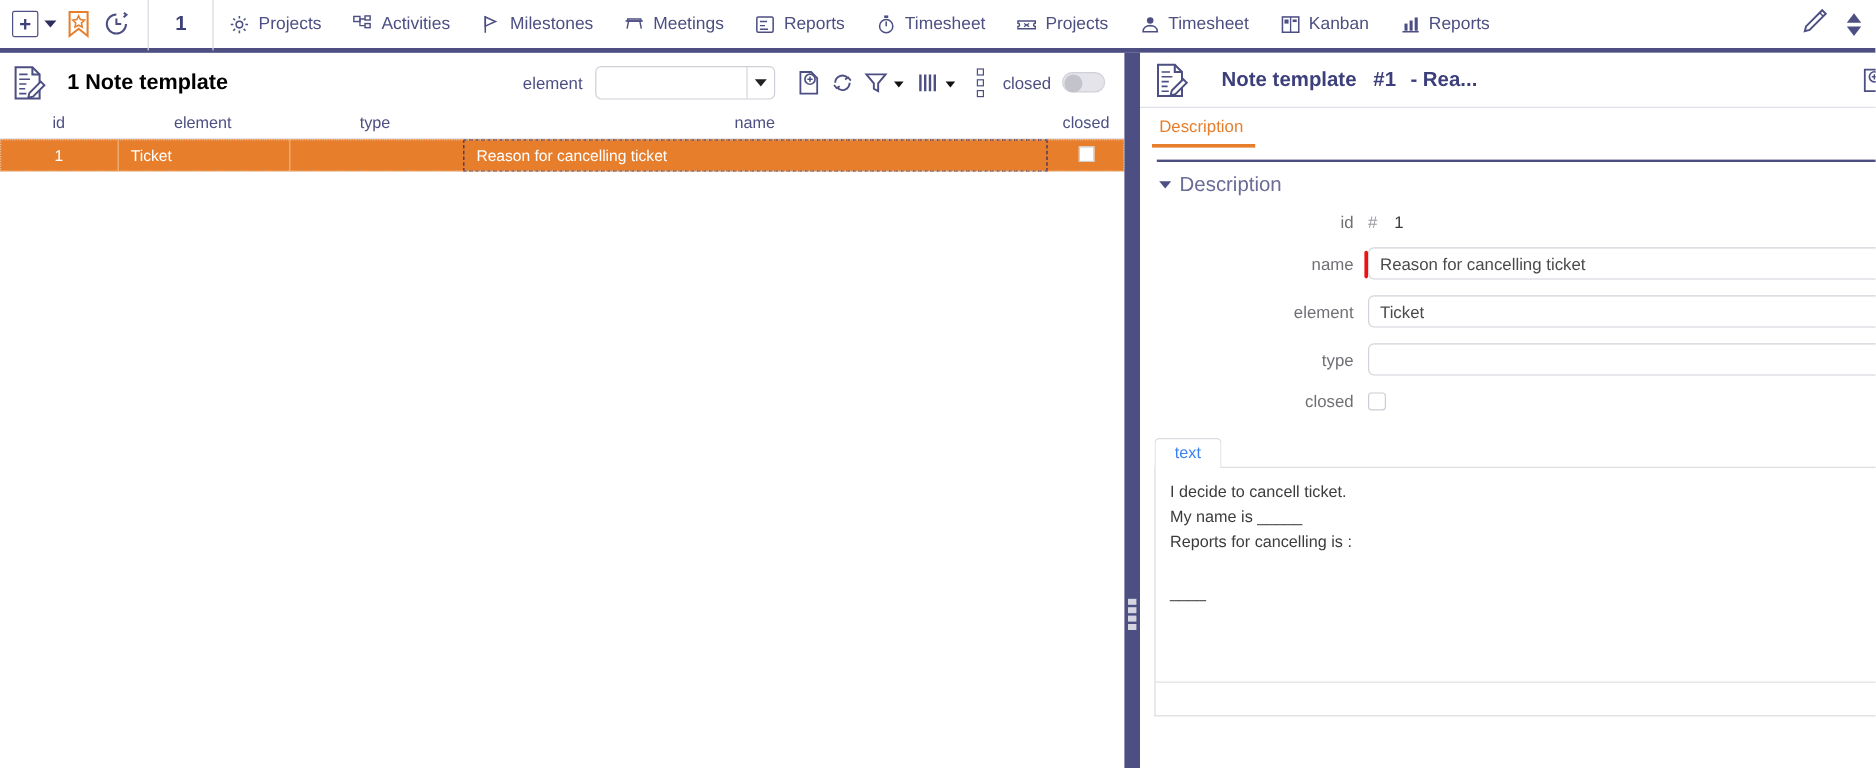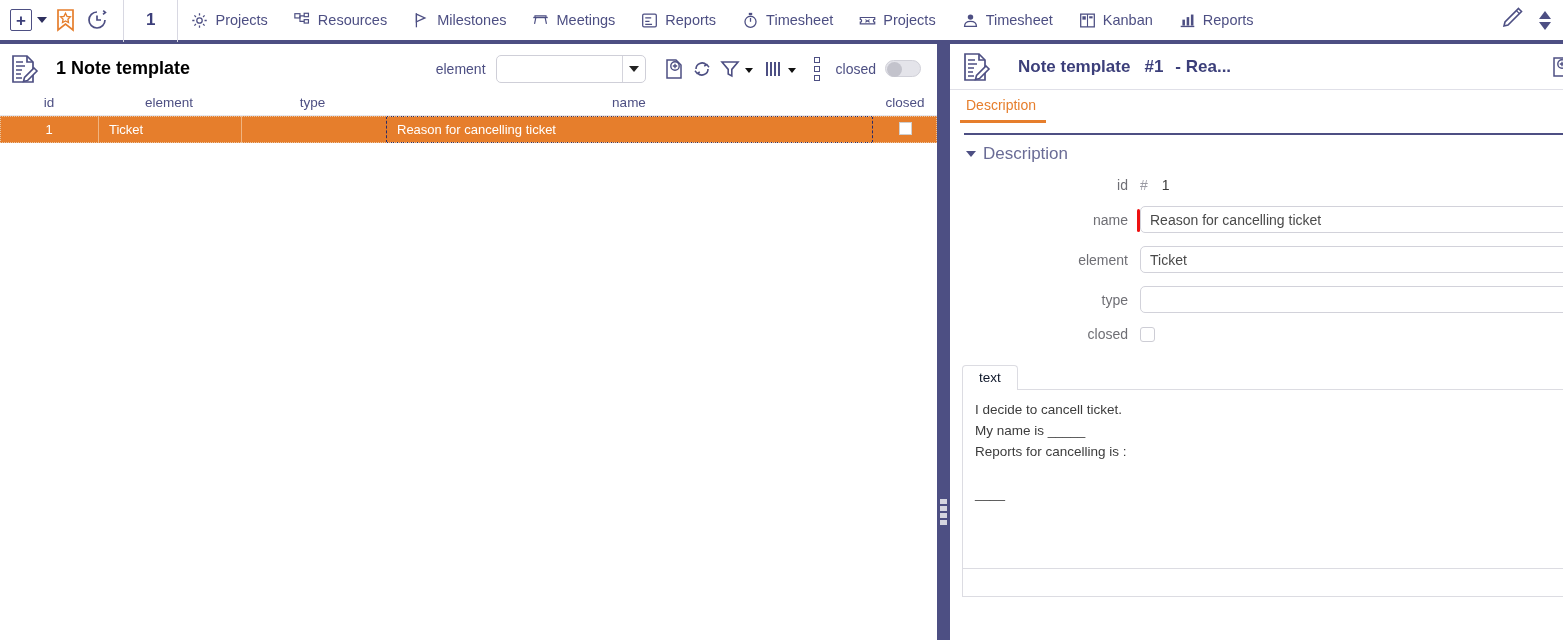--- a/index.html
+++ b/index.html
@@ -258,21 +258,21 @@
   .selfield .sa { width: 26px; display:flex; align-items:center; justify-content:center; }
   .chkbox-ui {
     width: 15px; height: 15px; border: 1px solid #cdcdd5; border-radius: 3px;
     background: #fff; cursor: pointer;
   }
 
   
   #editor-wrap { margin: 22px 12px 0 12px; position: relative; }
   #editor-tabs { display: flex; align-items: flex-end; height: 26px; }
   .etab {
-    font-size: 13.5px; color: #0f172a; padding: 4px 16px 5px 16px;
+    font-size: 13.5px; color: #3b82f6; padding: 4px 16px 5px 16px;
     border: 1px solid #dcdce2; border-bottom: none;
     border-radius: 4px 4px 0 0; background: #fff; cursor: pointer;
   }
   #editor-icons {
     margin-left: auto; display: flex; gap: 6px; align-items: center;
     padding-bottom: 2px;
   }
   .eic {
     width: 20px; height: 20px; border: 1px solid #dddde4; border-radius: 3px;
     display:flex; align-items:center; justify-content:center; cursor: pointer;
@@ -333,21 +333,21 @@
 
   <div class="nav-item">
     <span class="ni-ic">
       <svg width="17" height="17" viewBox="0 0 20 20">
         <rect x="1" y="2" width="6" height="5" fill="none" stroke="#4d4f83" stroke-width="1.4"></rect>
         <rect x="12" y="1.5" width="5" height="4" fill="none" stroke="#4d4f83" stroke-width="1.4"></rect>
         <rect x="12" y="9" width="5" height="4" fill="none" stroke="#4d4f83" stroke-width="1.4"></rect>
         <path d="M7 4.5h5M7 4.5v6.5h5" fill="none" stroke="#4d4f83" stroke-width="1.3"></path>
       </svg>
     </span>
-    <span>Resources</span>
+    <span>Activities</span>
   </div>
 
   <div class="nav-item">
     <span class="ni-ic">
       <svg width="17" height="17" viewBox="0 0 20 20">
         <path d="M4 1.5V18" stroke="#4d4f83" stroke-width="1.5" fill="none"></path>
         <path d="M4 2.5 L14 7 L4 11.5 Z" fill="none" stroke="#4d4f83" stroke-width="1.5"></path>
       </svg>
     </span>
     <span>Milestones</span>

